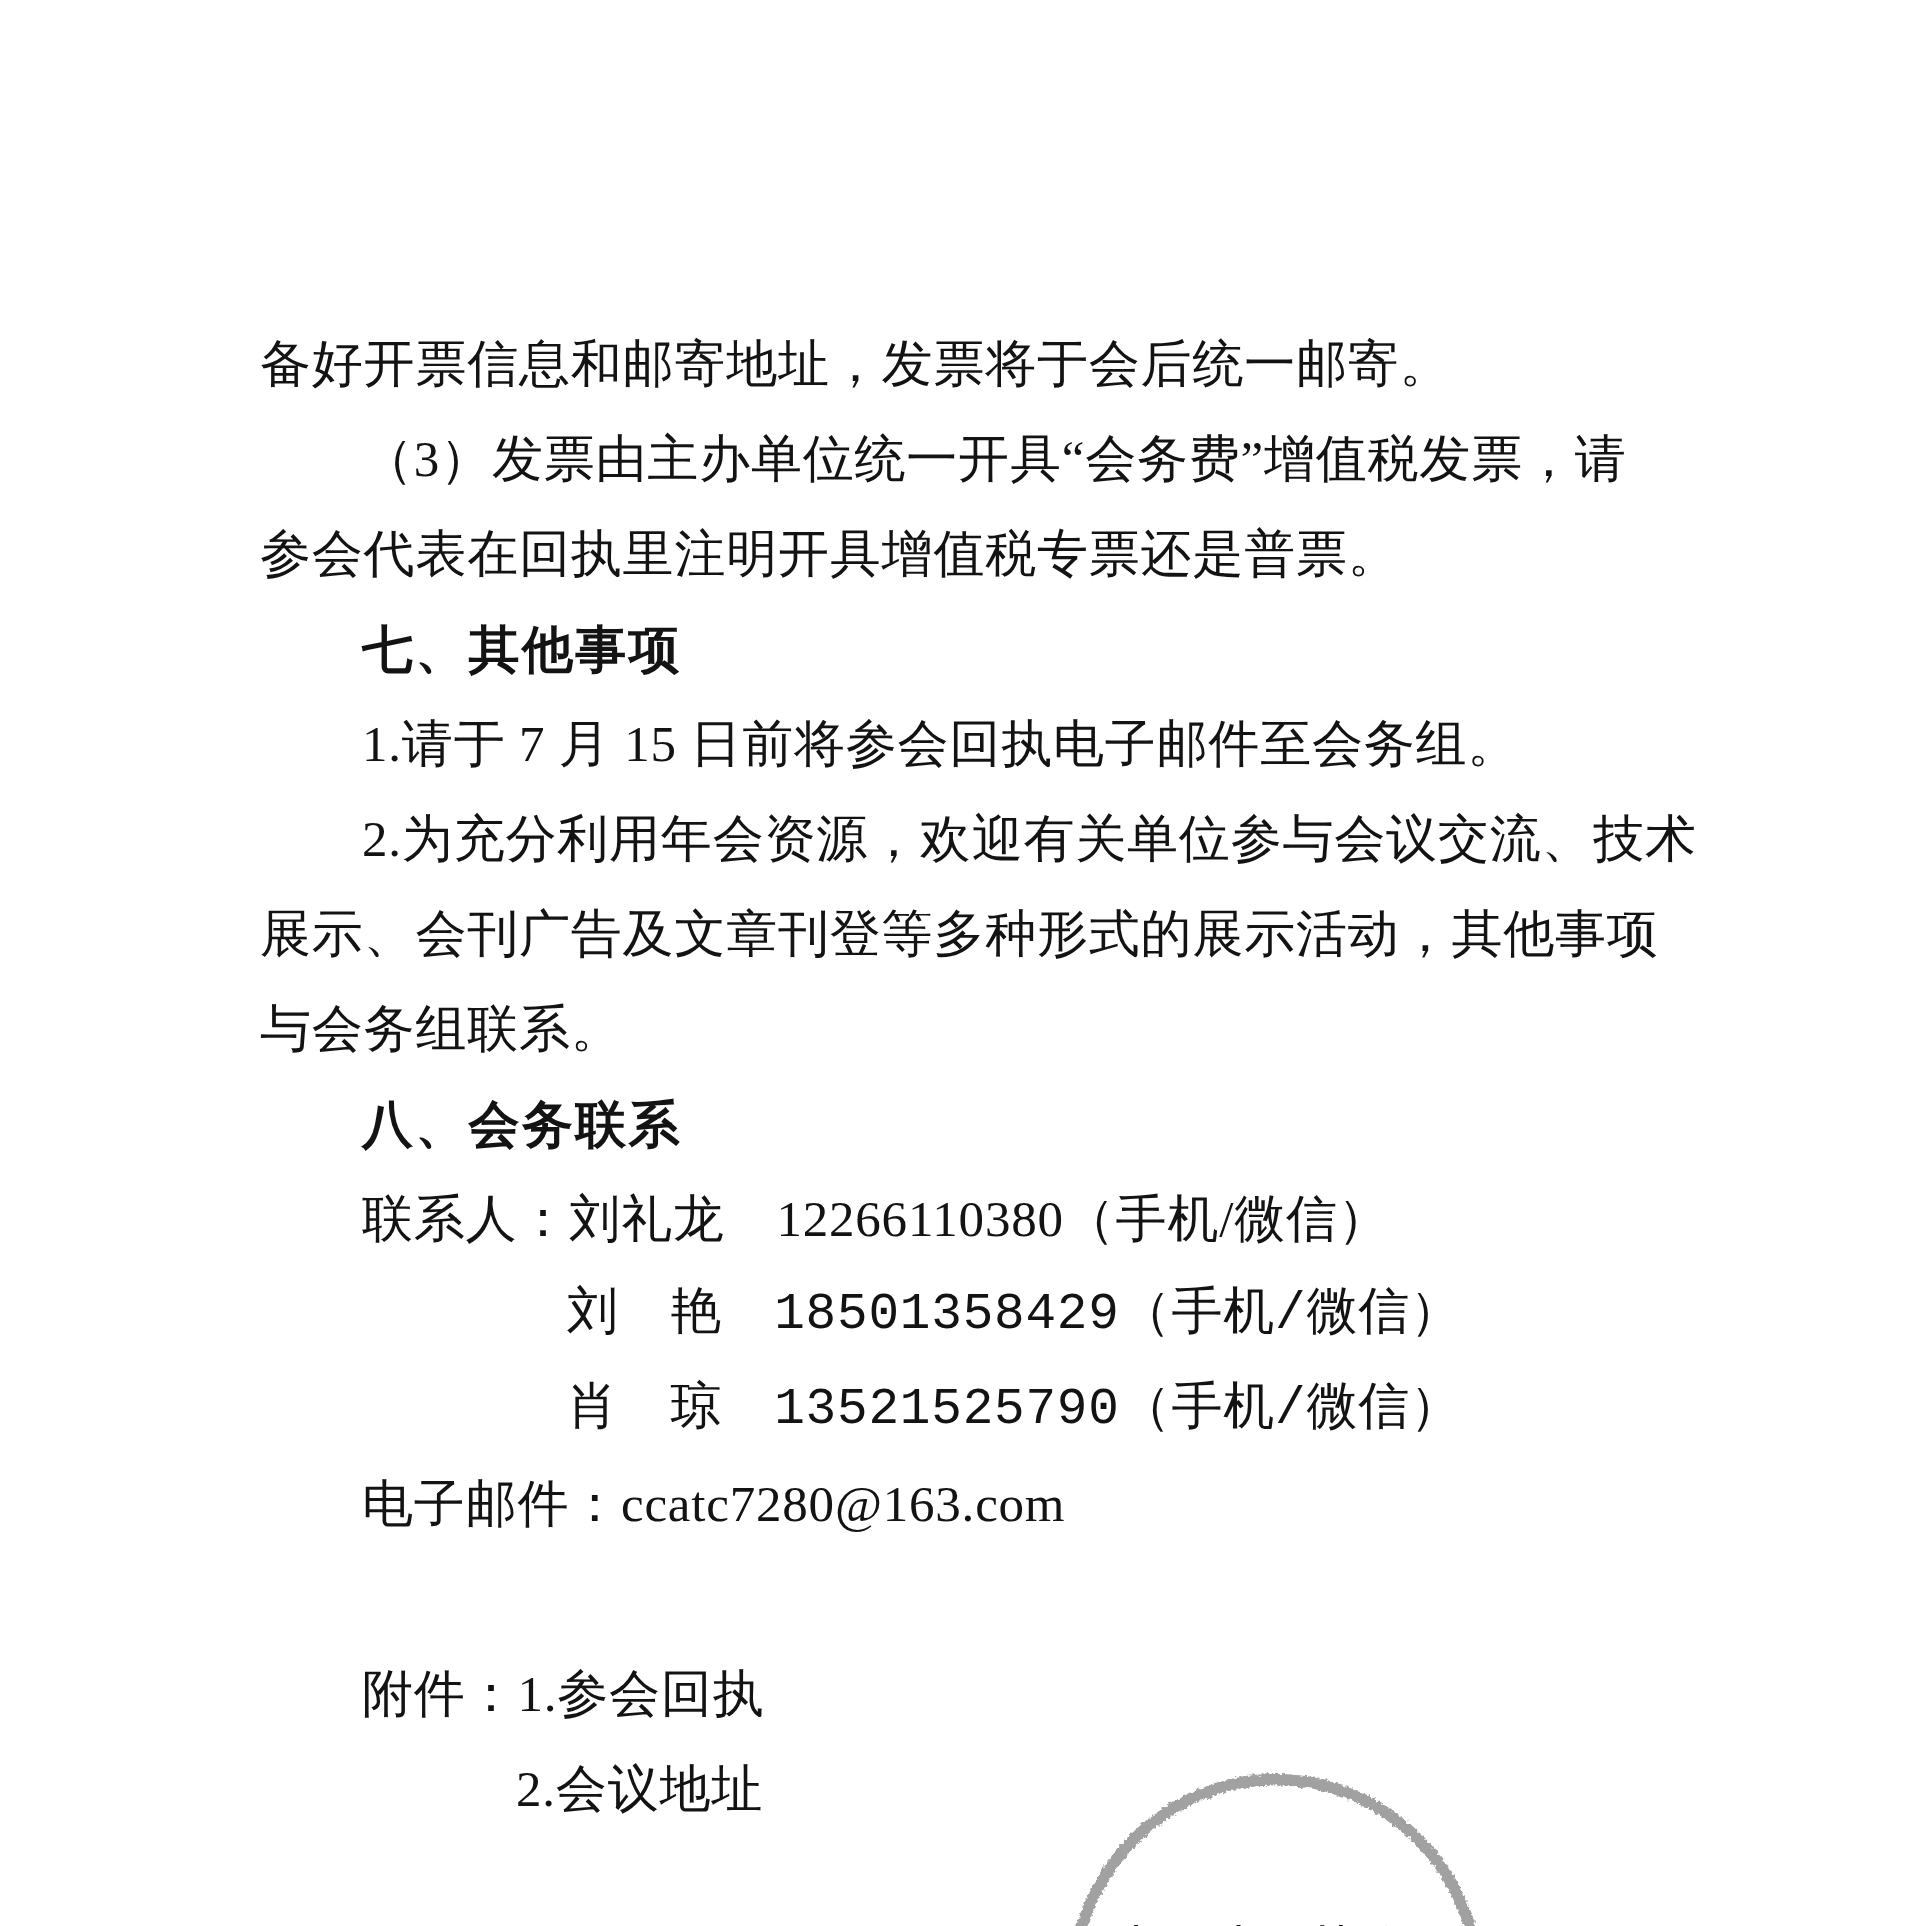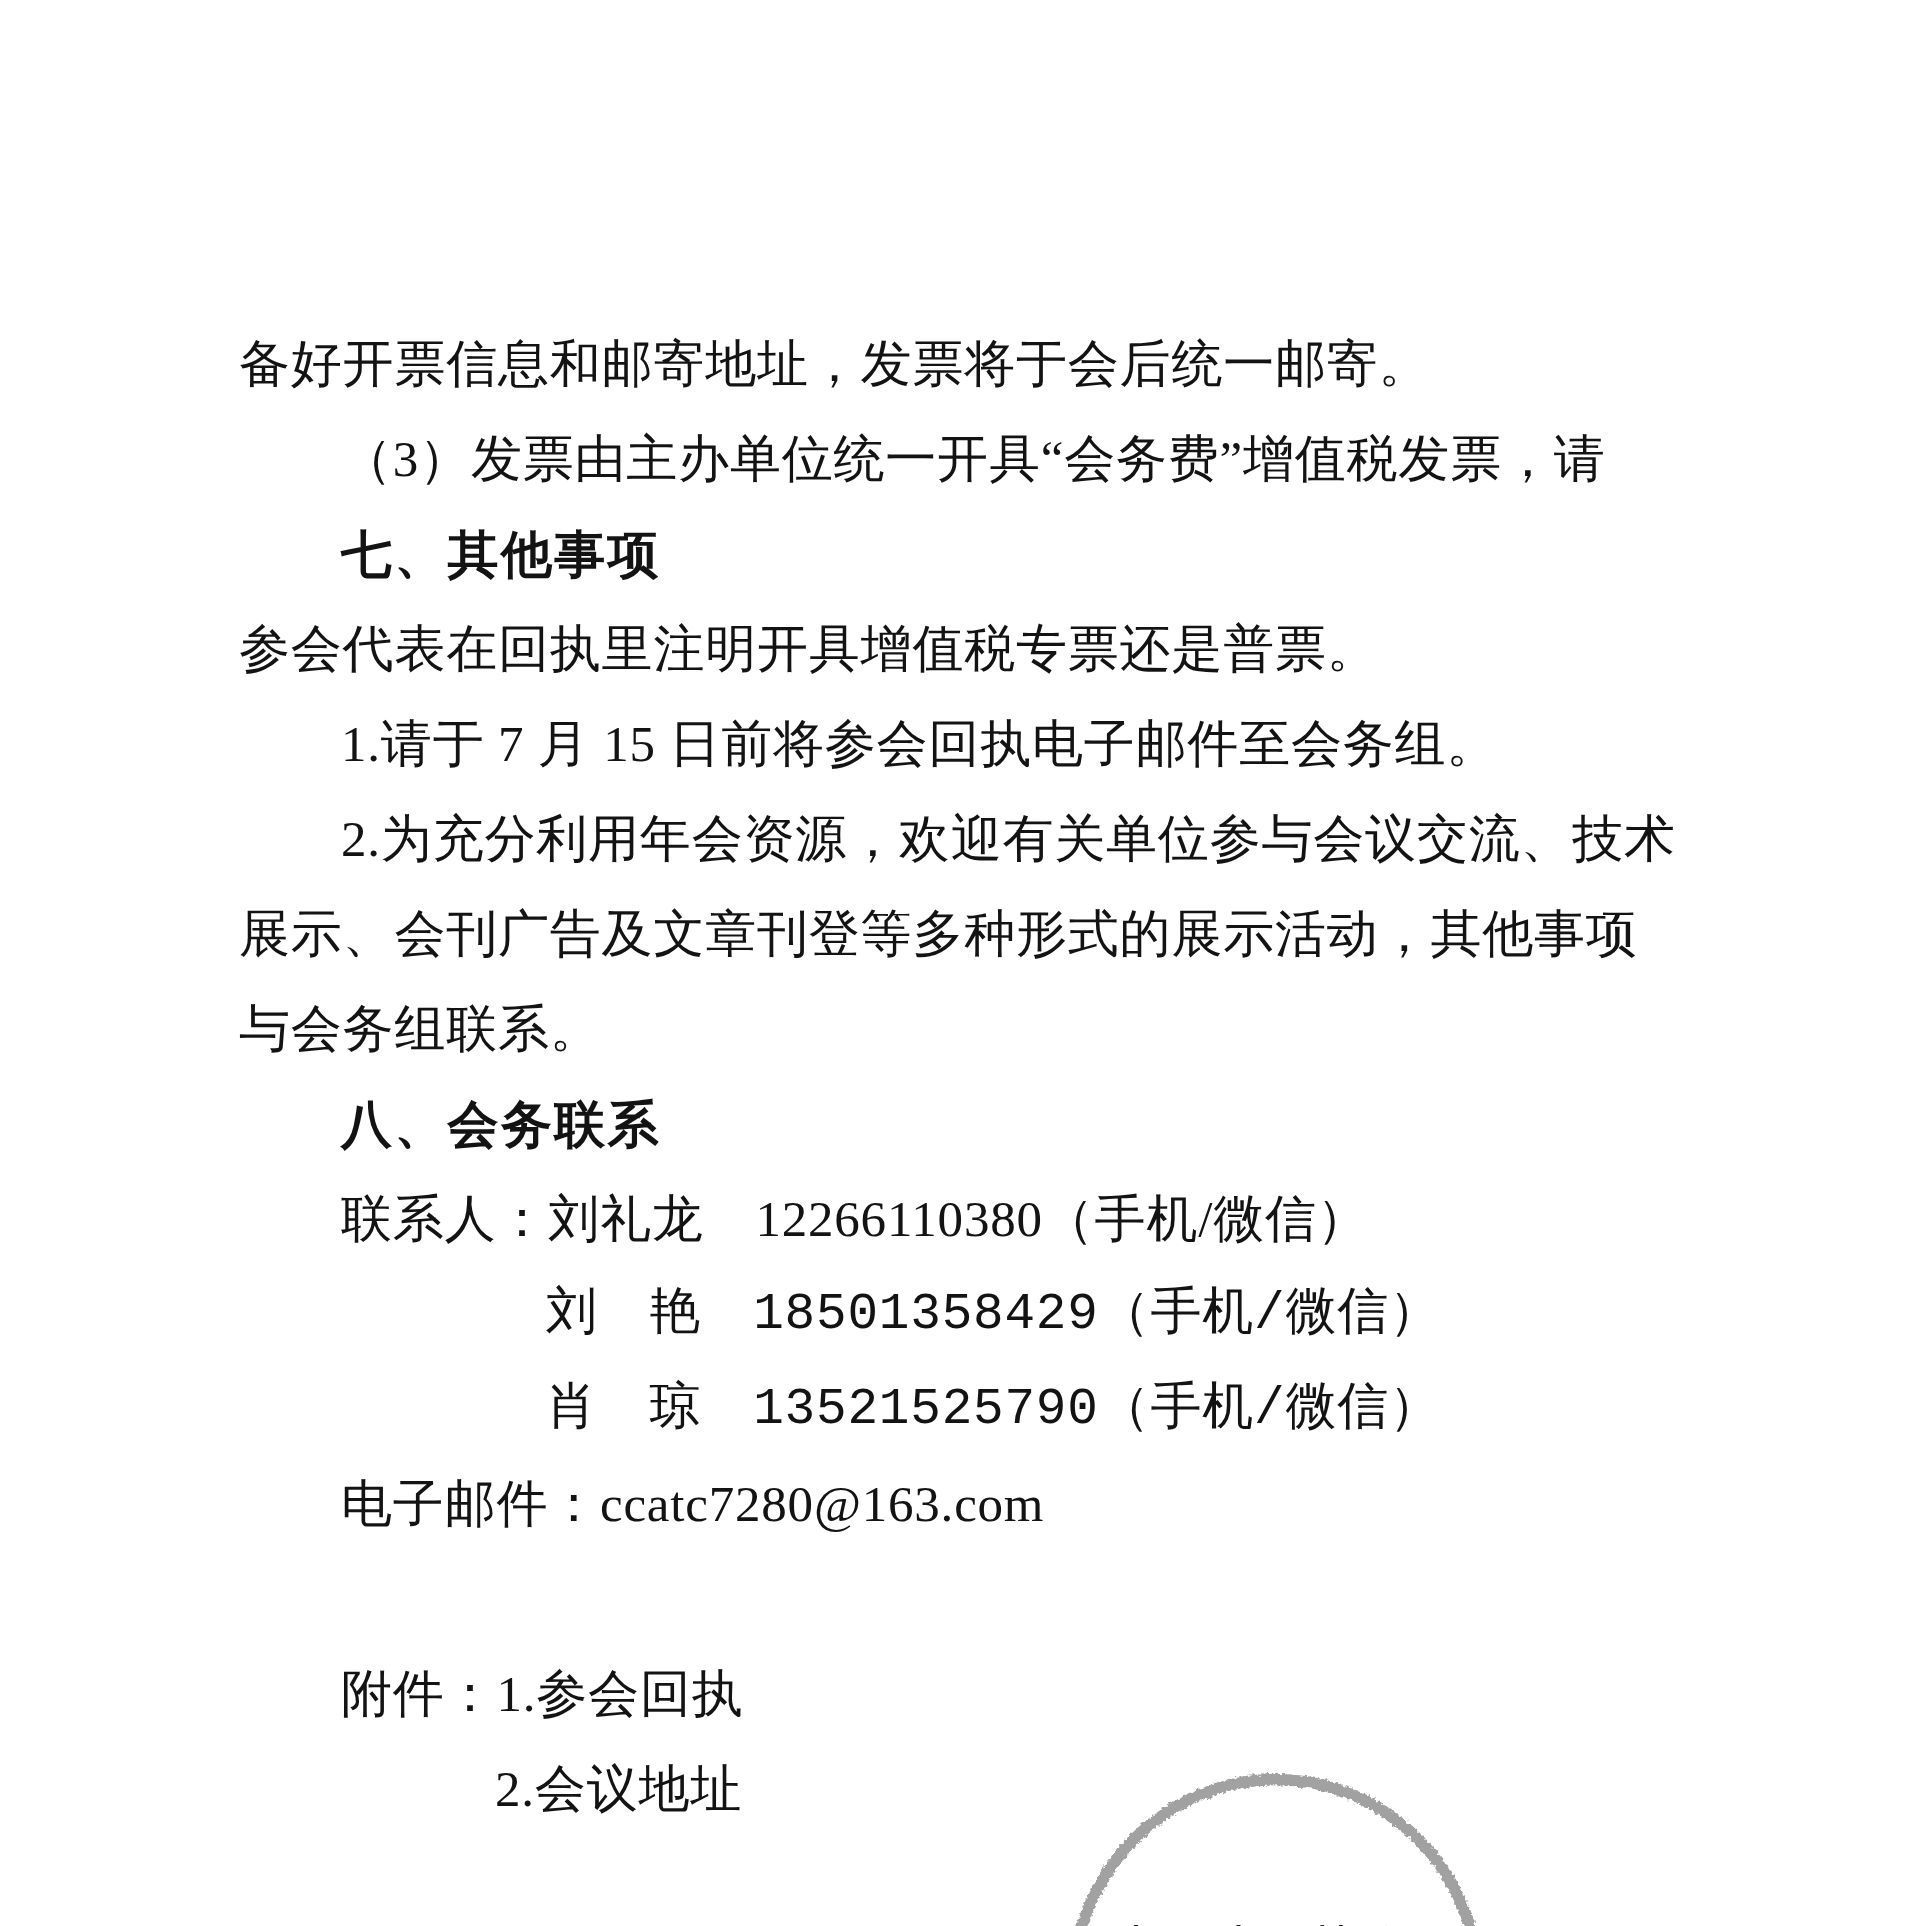--- a/index.html
+++ b/index.html
@@ -7,21 +7,21 @@
     width: 1911px;
     height: 2703px;
     background: #ffffff;
     position: relative;
     overflow: hidden;
     font-family: "Liberation Serif", "DejaVu Serif", serif;
     color: #131313;
   }
   .content {
     position: absolute;
-    left: 239px;
+    left: 260px;
     top: 317px;
     width: 1433px;
   }
   .line {
     height: 95px;
     line-height: 95px;
     font-size: 51px;
     white-space: nowrap;
     letter-spacing: 0.8px;
   }
@@ -53,22 +53,22 @@
     z-index: 2;
     opacity: 0.82;
   }
 </style>
 </head>
 <body>
 
 <div class="content">
   <div class="line">备好开票信息和邮寄地址，发票将于会后统一邮寄。</div>
   <div class="line indent-2">（3）发票由主办单位统一开具“会务费”增值税发票，请</div>
+  <div class="line">参会代表在回执里注明开具增值税专票还是普票。</div>
   <div class="line indent-2 heading">七、其他事项</div>
-  <div class="line">参会代表在回执里注明开具增值税专票还是普票。</div>
   <div class="line indent-2">1.请于 7 月 15 日前将参会回执电子邮件至会务组。</div>
   <div class="line indent-2">2.为充分利用年会资源，欢迎有关单位参与会议交流、技术</div>
   <div class="line">展示、会刊广告及文章刊登等多种形式的展示活动，其他事项</div>
   <div class="line">与会务组联系。</div>
   <div class="line indent-2 heading">八、会务联系</div>
   <div class="line indent-2">联系人：刘礼龙　12266110380（手机/微信）</div>
   <div class="line indent-6">刘　艳　18501358429（手机/微信）</div>
   <div class="line indent-6">肖　琼　13521525790（手机/微信）</div>
   <div class="line indent-2">电子邮件：ccatc7280@163.com</div>
   <div class="line blank"></div>

